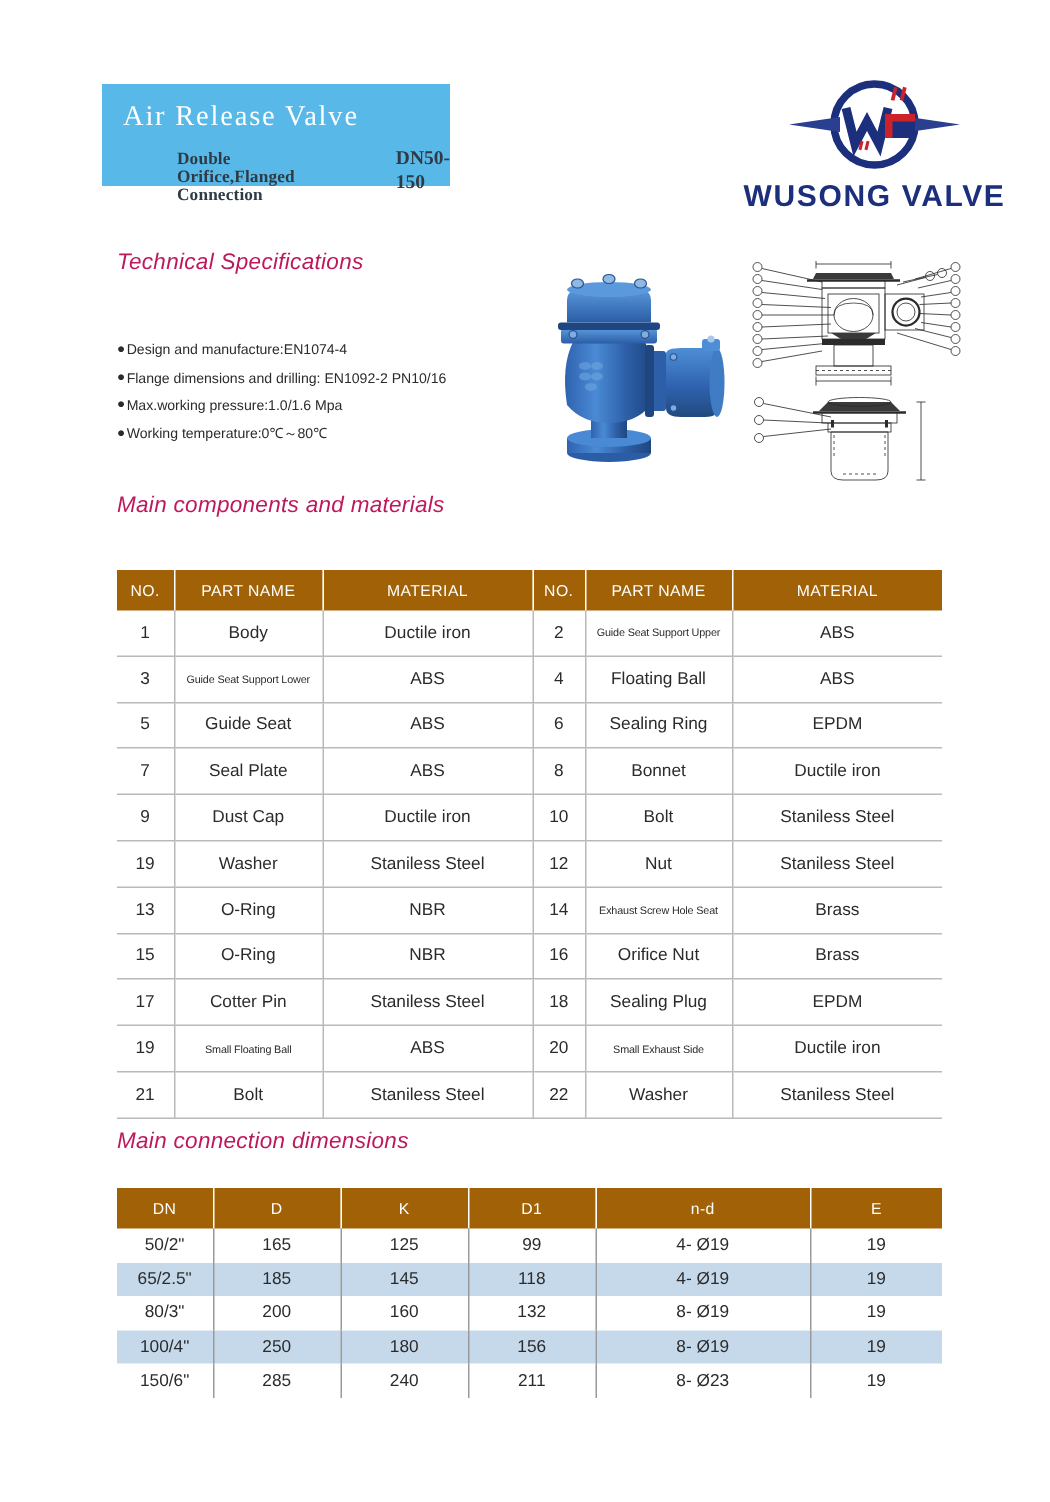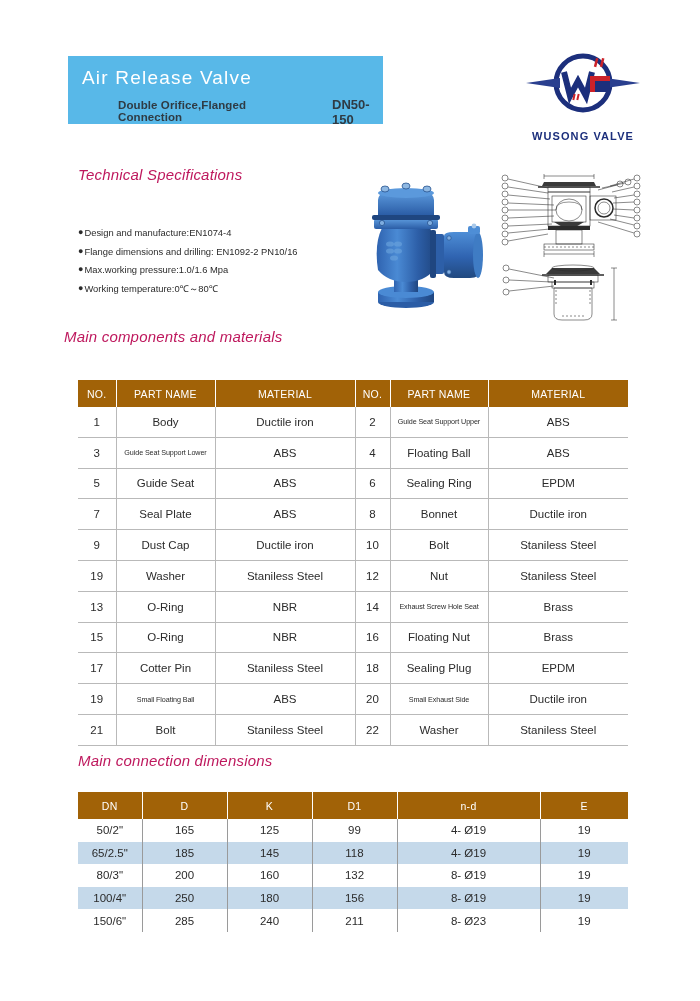--- a/index.html
+++ b/index.html
@@ -18,24 +18,25 @@
 
   
   .header {
     position: absolute;
     left: 0; top: 0;
     width: 700px; height: 150px;
   }
   .title-banner {
     position: absolute;
     left: 68px; top: 56px;
-    width: 315px; height: 68px;
+    width: 232px; height: 68px;
     background: #58b8e8;
     box-sizing: border-box;
     padding: 10px 0 0 14px;
+    font-family: Liberation Serif, serif;
   }
   .title-main {
     color: #ffffff;
     font-size: 19px;
     letter-spacing: 1.2px;
     font-weight: 400;
     line-height: 24px;
   }
   .title-sub-row {
     margin-top: 7px;
@@ -63,37 +64,37 @@
     left: 494px; top: 52px;
     width: 178px; height: 96px;
     text-align: center;
   }
   .logo-mark {
     position: relative;
     width: 178px; height: 66px;
   }
   .logo-text {
     color: #1c2f7c;
-    font-size: 11px;
+    font-size: 20px;
     font-weight: 700;
     letter-spacing: 1.1px;
-    margin-top: 12px;
+    margin-top: 2px;
   }
 
   
   .sec-heading {
     position: absolute;
     color: #be185d;
     font-size: 15px;
     font-weight: 400;
     letter-spacing: .2px;
     font-style: italic;
   }
   #heading-specs { left: 78px; top: 166px; }
-  #heading-components { left: 64px; top: 328px; }
+  #heading-components { left: 78px; top: 328px; }
   #heading-dimensions { left: 78px; top: 752px; }
 
   
   .spec-list {
     position: absolute;
     left: 78px; top: 196px;
     width: 300px;
     margin-top: 28px;
   }
   .spec-item {
@@ -484,21 +485,21 @@
         <td>NBR</td>
         <td>14</td>
         <td class="tight">Exhaust Screw Hole Seat</td>
         <td>Brass</td>
       </tr>
       <tr>
         <td>15</td>
         <td>O-Ring</td>
         <td>NBR</td>
         <td>16</td>
-        <td>Floating Nut</td>
+        <td>Orifice Nut</td>
         <td>Brass</td>
       </tr>
       <tr>
         <td>17</td>
         <td>Cotter Pin</td>
         <td>Staniless Steel</td>
         <td>18</td>
         <td>Sealing Plug</td>
         <td>EPDM</td>
       </tr>

